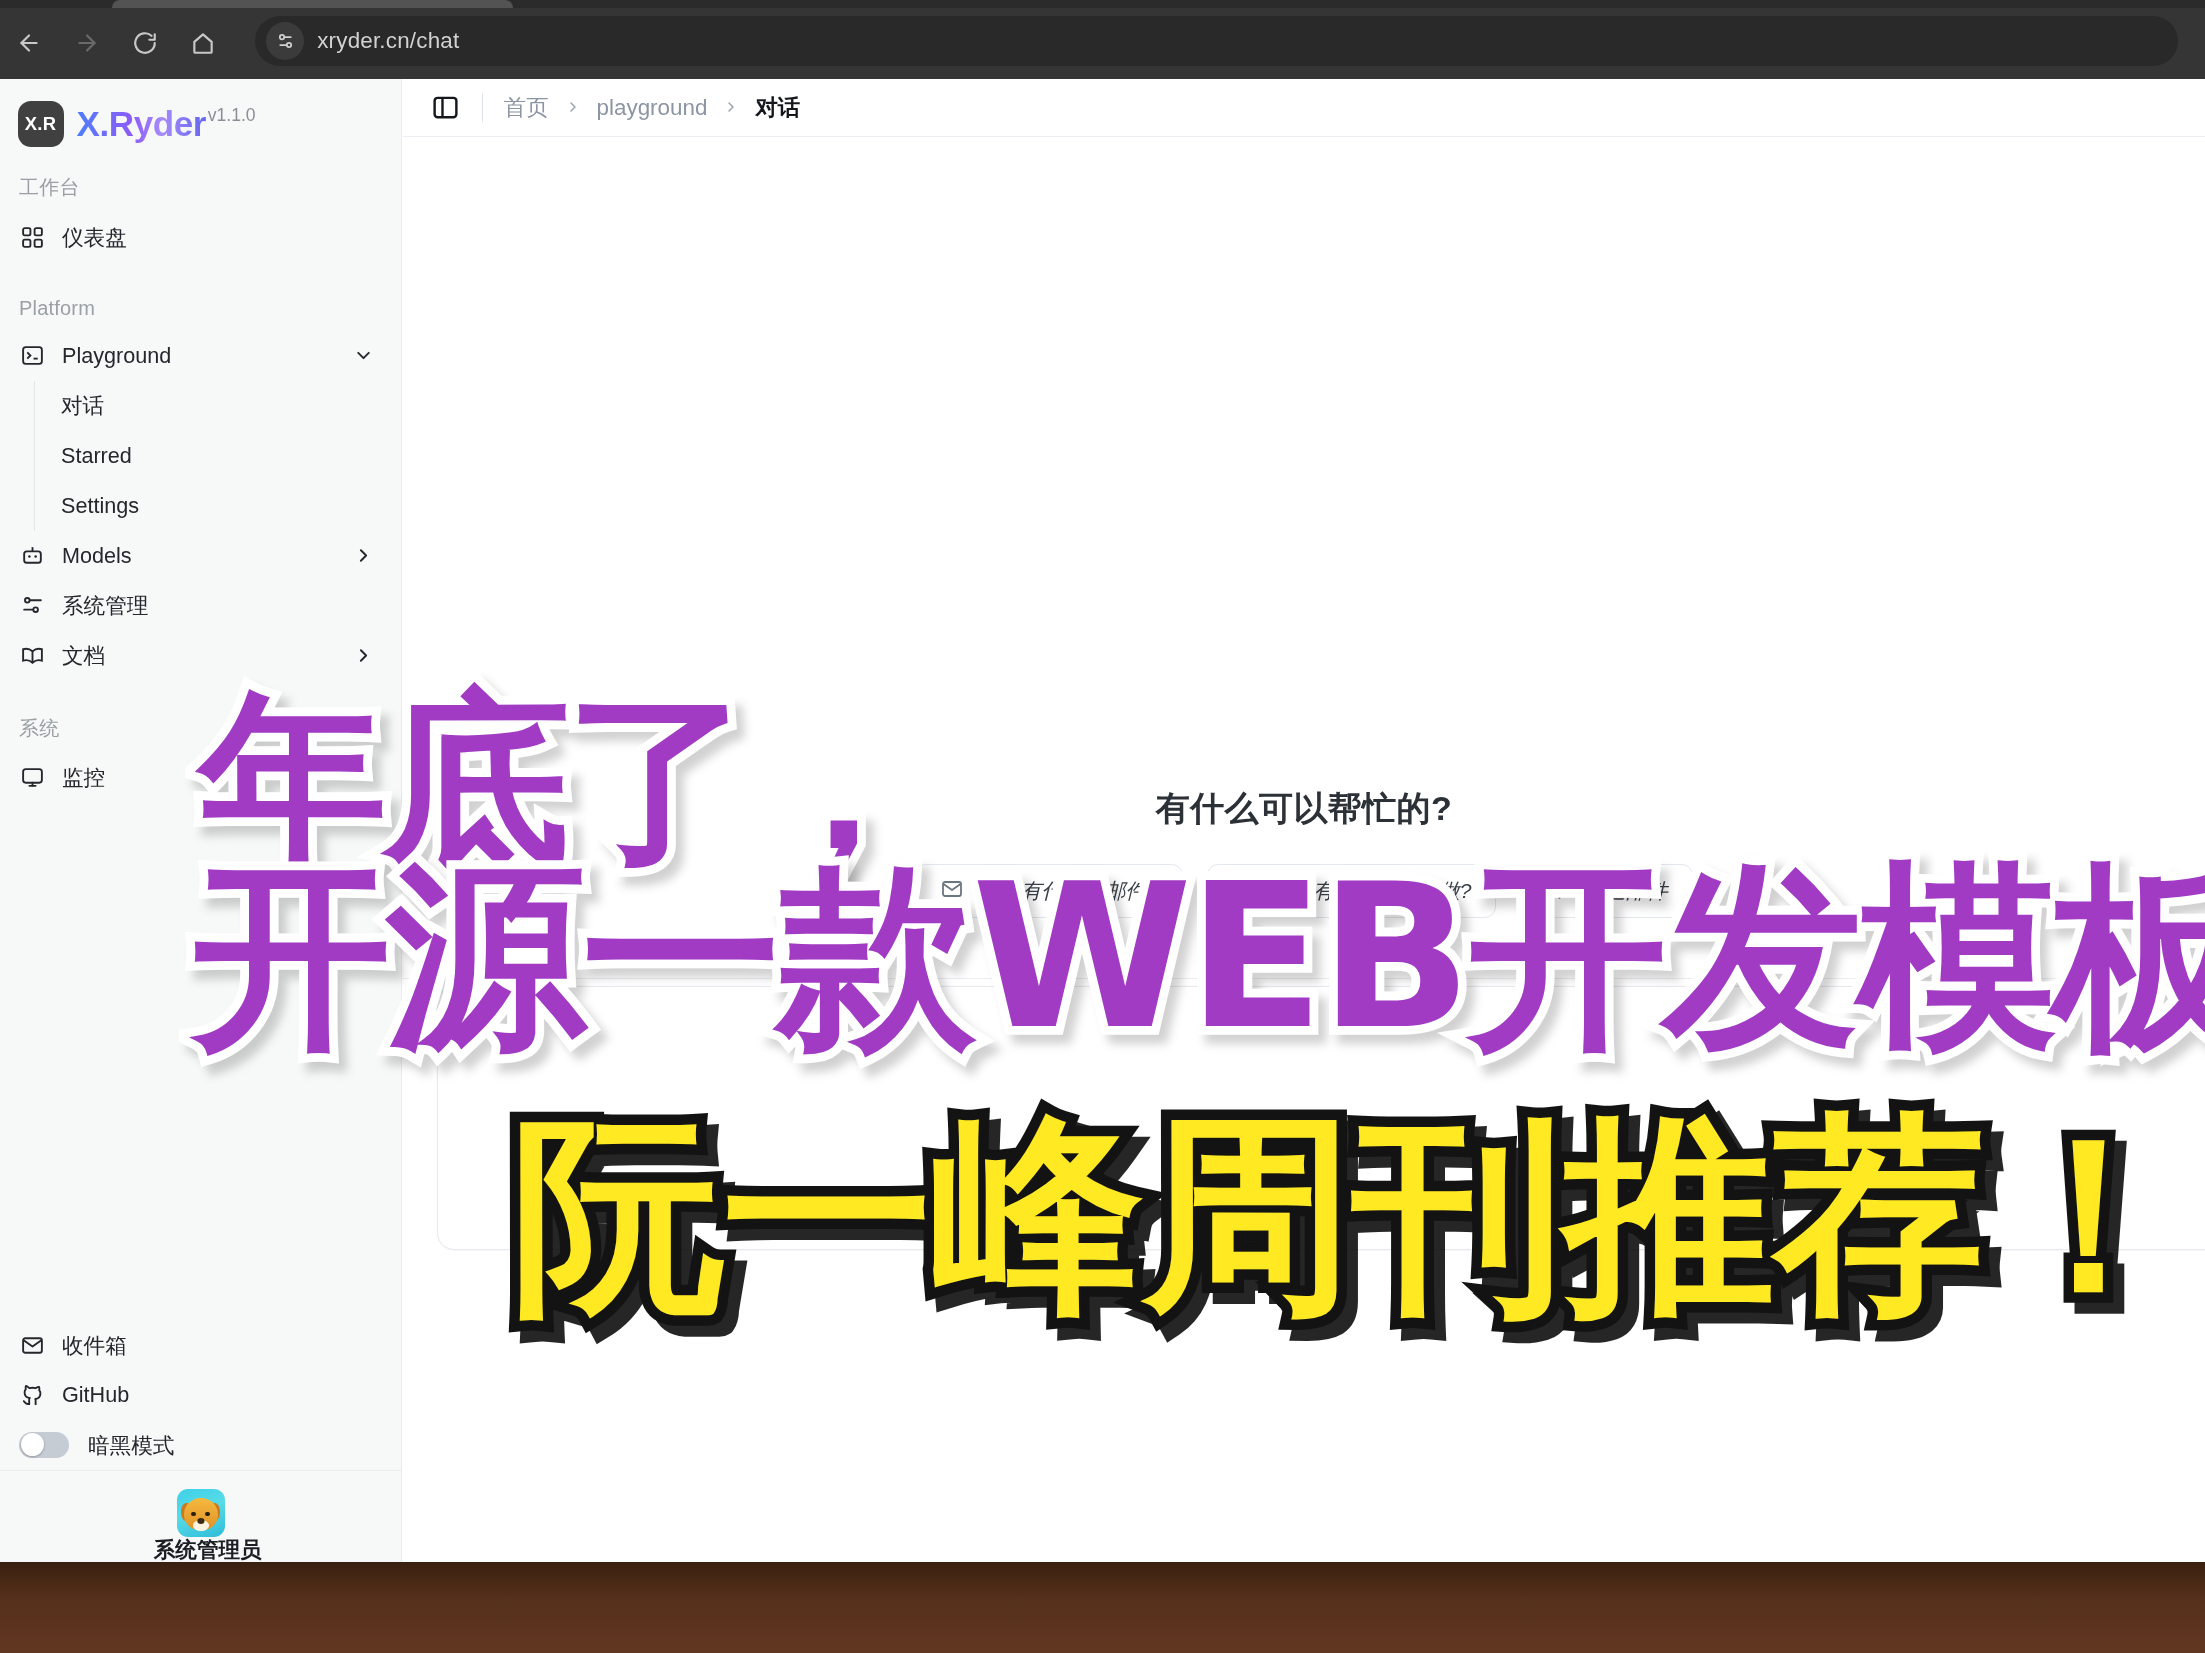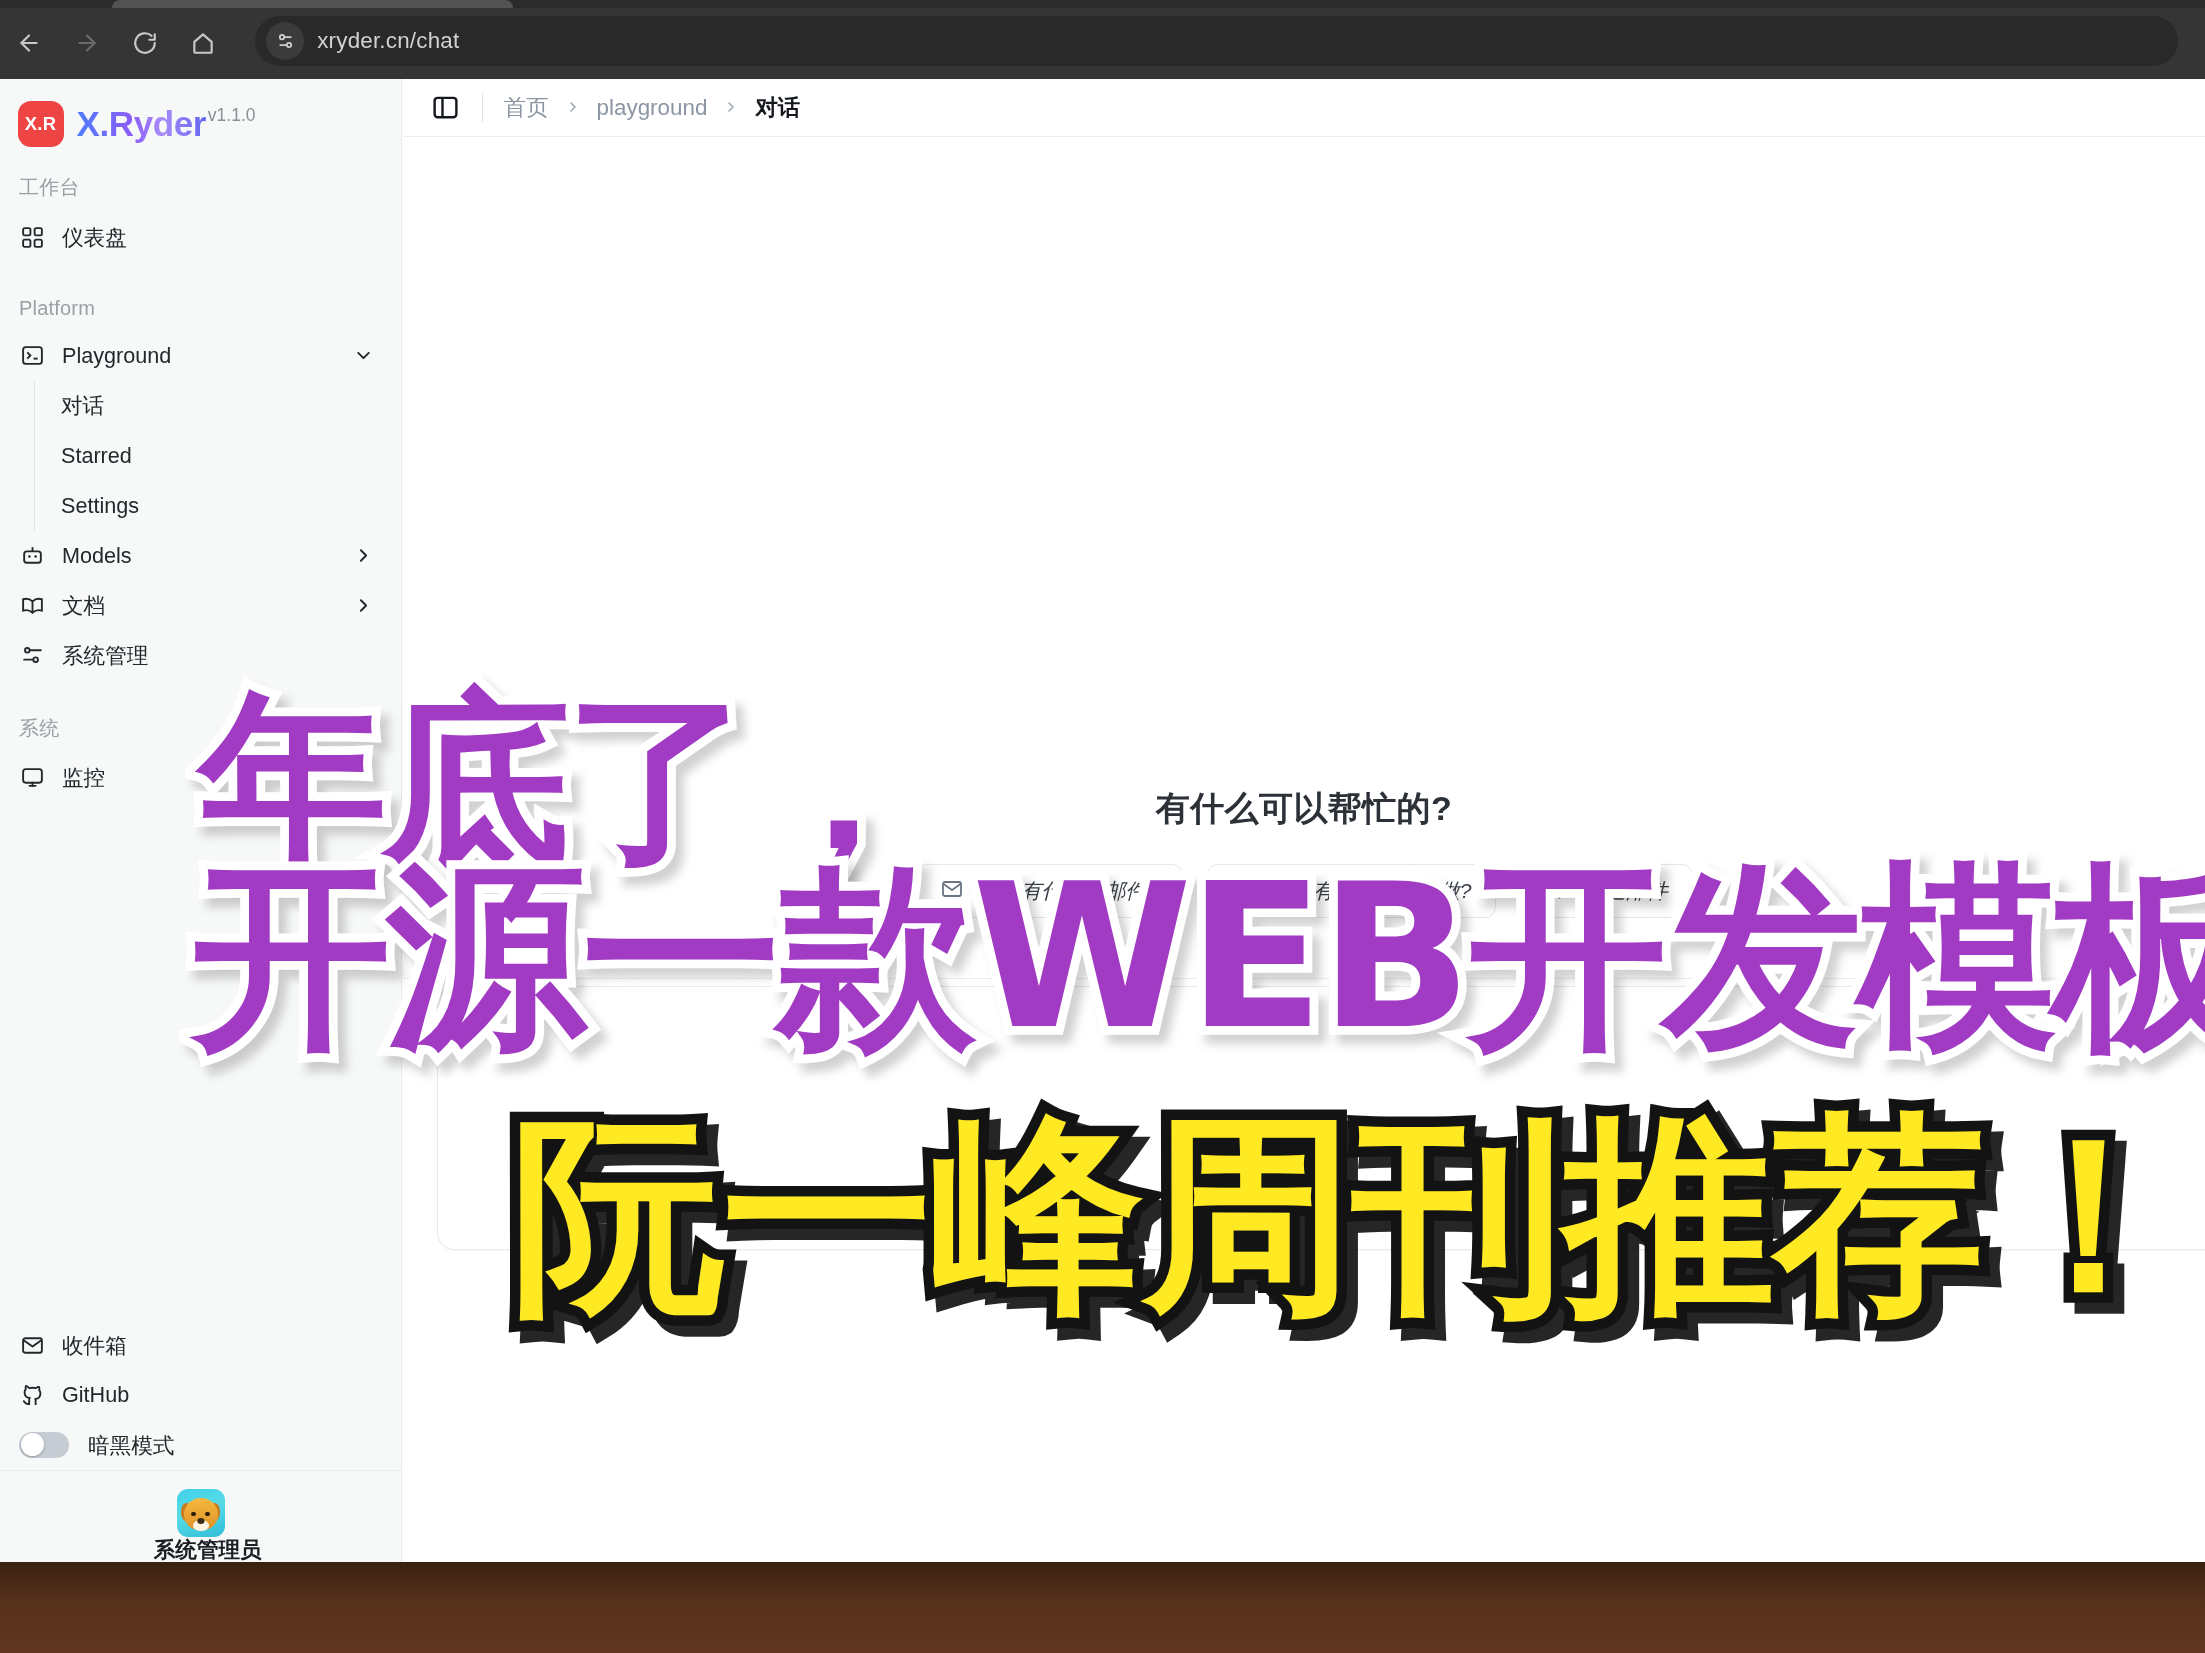--- a/index.html
+++ b/index.html
@@ -56,21 +56,21 @@
   }
 
   
   .sidebar {
     position: absolute; left: 0; top: 0; width: 402px; height: 1484px;
     background: #f7f8f8; border-right: 0.8px solid #e9ecef;
     display: flex; flex-direction: column;
   }
   .brand { display: flex; align-items: flex-start; padding: 22.4px 0 0 17.6px; }
   .brand-badge {
-    width: 46px; height: 46px; border-radius: 13px; background: #ef4444;
+    width: 46px; height: 46px; border-radius: 13px; background: #404040;
     color: #fff; font-size: 18.4px; font-weight: 700;
     display: flex; align-items: center; justify-content: center; flex: none;
     letter-spacing: 0.4px;
   }
   .brand-name {
     margin-left: 13px; font-size: 35px; font-weight: 700; line-height: 46px;
     background: linear-gradient(90deg,#4f7dfc 0%, #8b5cf6 42%, #a78bfa 66%, #6366f1 100%);
     -webkit-background-clip: text; background-clip: text; color: transparent;
     letter-spacing: -0.4px;
   }
@@ -334,43 +334,43 @@
           <span class="lbl">Models</span>
           <span class="chev">
             <svg viewBox="0 0 24 24" stroke-linecap="round" stroke-linejoin="round">
                 <path d="M9 6l6 6-6 6"></path>
               </svg>
           </span>
         </div>
 
         <div class="nav-item">
           <span class="ico">
-            <svg viewBox="0 0 24 24">
-                <path d="M3 6a9 9 0 0 1 9 2 9 9 0 0 1 9-2v11a9 9 0 0 0-9 2 9 9 0 0 0-9-2z"></path>
-                <path d="M12 8v11"></path>
-              </svg>
-          </span>
-          <span class="lbl">文档</span>
-          <span class="chev">
-            <svg viewBox="0 0 24 24" stroke-linecap="round" stroke-linejoin="round">
-                <path d="M9 6l6 6-6 6"></path>
-              </svg>
-          </span>
-        </div>
-
-        <div class="nav-item">
-          <span class="ico">
             <svg viewBox="0 0 24 24" stroke-linecap="round">
                 <circle cx="7" cy="7" r="2.2"></circle>
                 <path d="M10 7h10"></path>
                 <circle cx="15" cy="16" r="2.2"></circle>
                 <path d="M12 16H4"></path>
               </svg>
           </span>
           <span class="lbl">系统管理</span>
+        </div>
+
+        <div class="nav-item">
+          <span class="ico">
+            <svg viewBox="0 0 24 24">
+                <path d="M3 6a9 9 0 0 1 9 2 9 9 0 0 1 9-2v11a9 9 0 0 0-9 2 9 9 0 0 0-9-2z"></path>
+                <path d="M12 8v11"></path>
+              </svg>
+          </span>
+          <span class="lbl">文档</span>
+          <span class="chev">
+            <svg viewBox="0 0 24 24" stroke-linecap="round" stroke-linejoin="round">
+                <path d="M9 6l6 6-6 6"></path>
+              </svg>
+          </span>
         </div>
       </div>
 
       <div class="nav-group">
         <div class="nav-group-label">系统</div>
         <div class="nav-item">
           <span class="ico">
             <svg viewBox="0 0 24 24" stroke-linecap="round">
                 <rect x="3" y="4" width="18" height="13" rx="2.5"></rect>
                 <path d="M12 17v3"></path>

